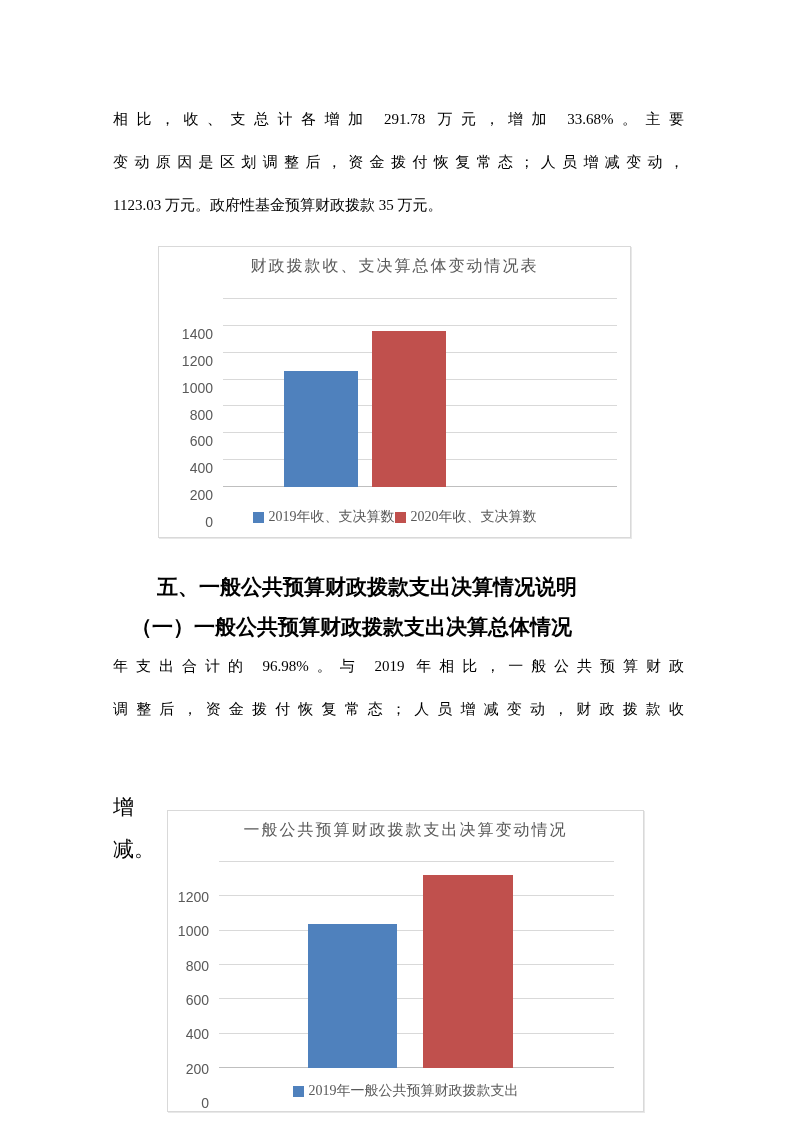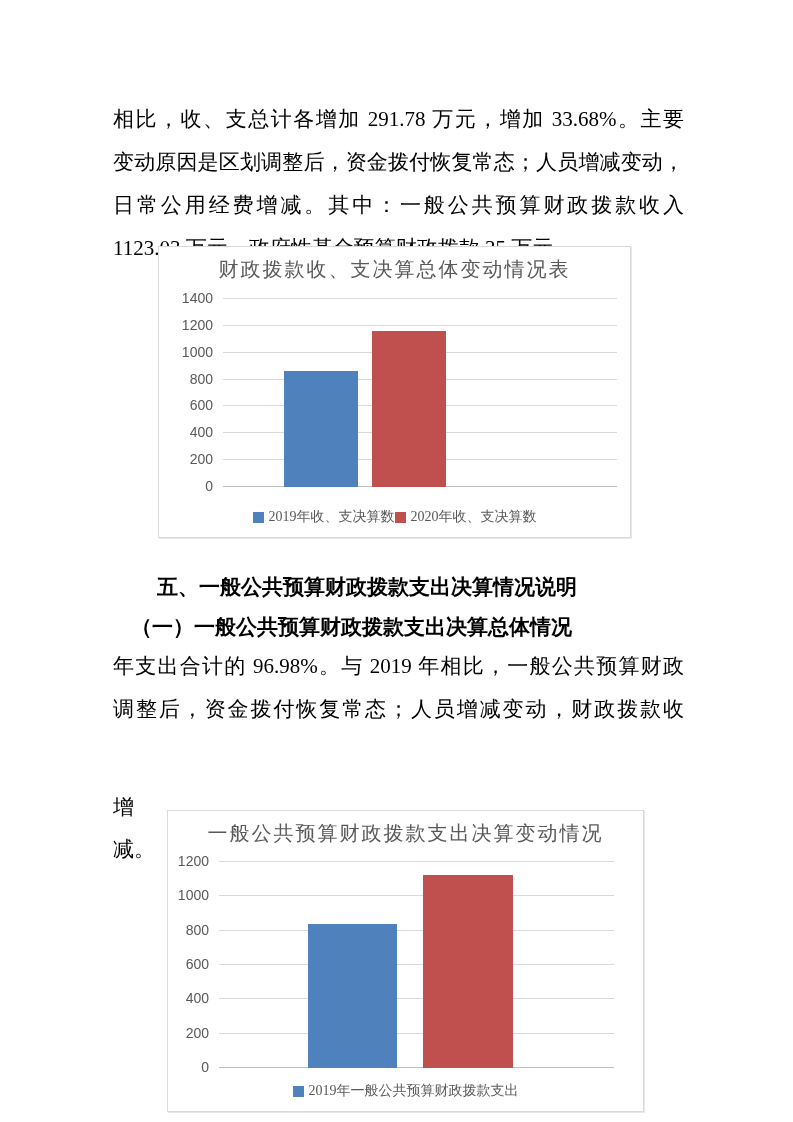--- a/index.html
+++ b/index.html
@@ -5,21 +5,21 @@
   html,body{margin:0;padding:0;background:#ffffff;}
   .page{
     position:relative;
     width:793px;height:1122px;
     background:#ffffff;
     font-family:"Liberation Serif","DejaVu Serif",serif;
     color:#000000;
     overflow:hidden;
   }
   
-  .para{position:absolute;left:113px;width:571px;font-size:21px;}
+  .para{position:absolute;left:113px;width:571px;font-size:15px;}
   .pline{line-height:43px;height:43px;white-space:nowrap;}
   .pline.just{white-space:normal;text-align:justify;text-align-last:justify;overflow:hidden;}
   .indent2{padding-left:42px;}
   .wrap-line{position:absolute;left:113px;font-size:21px;line-height:43px;}
   
   .h-section{
     position:absolute;left:113px;width:600px;
     font-family:"Liberation Sans","DejaVu Sans",sans-serif;
     font-weight:bold;font-size:21px;line-height:30px;
     padding-left:44px;
@@ -32,51 +32,50 @@
   }
   
   .chart{
     position:absolute;background:#ffffff;
     border:1px solid #d9d9d9;
     box-shadow:1px 1px 0 #e8e8e8;
   }
   .chart-title{
     position:absolute;left:0;right:0;top:9px;
     text-align:center;
-    font-size:20px;color:#595959;
+    font-size:16px;color:#595959;
     letter-spacing:2px;
     white-space:nowrap;
   }
   .plot{position:absolute;}
   .gridline{position:absolute;left:0;right:0;height:1px;background:#d9d9d9;}
   .gridline.axisline{background:#bfbfbf;}
   .ylabel{
     position:absolute;right:100%;margin-right:10px;
     font-family:"Liberation Sans","DejaVu Sans",sans-serif;
-    font-size:14px;color:#595959;white-space:nowrap;
+    font-size:14px;color:#595959;white-space:nowrap;margin-top:36px;
   }
   .bar{position:absolute;bottom:0;}
   .legend{
     position:absolute;left:0;right:0;bottom:11px;
     display:flex;justify-content:center;align-items:center;
     font-size:14px;color:#595959;
     white-space:nowrap;
   }
   .legend-item{display:inline-flex;align-items:center;}
   .legend-swatch{display:inline-block;width:11px;height:11px;margin-right:5px;flex:none;}
 </style>
 </head>
 <body>
 
 <div class="page">
 
   <div class="para" style="top:98px;">
     <div class="pline just">相比，收、支总计各增加 291.78 万元，增加 33.68%。主要</div>
     <div class="pline just">变动原因是区划调整后，资金拨付恢复常态；人员增减变动，</div>
-    <div class="pline just">日常公用经费增减。其中：一般公共预算财政拨款收入</div>
     <div class="pline">1123.03 万元。政府性基金预算财政拨款 35 万元。</div>
   </div>
 
   <div class="chart" style="left:158px;top:246px;width:471px;height:290px;">
     <div class="chart-title">财政拨款收、支决算总体变动情况表</div>
     <div class="plot" style="left:64px;top:52px;width:394px;height:188px;">
         <div class="gridline axisline" style="top: calc(100% - 1px);"></div>
         <div class="ylabel" style="top: calc(100% - 9px);">0</div>
         <div class="gridline" style="top: calc(85.7143% - 1px);"></div>
         <div class="ylabel" style="top: calc(85.7143% - 9px);">200</div>

